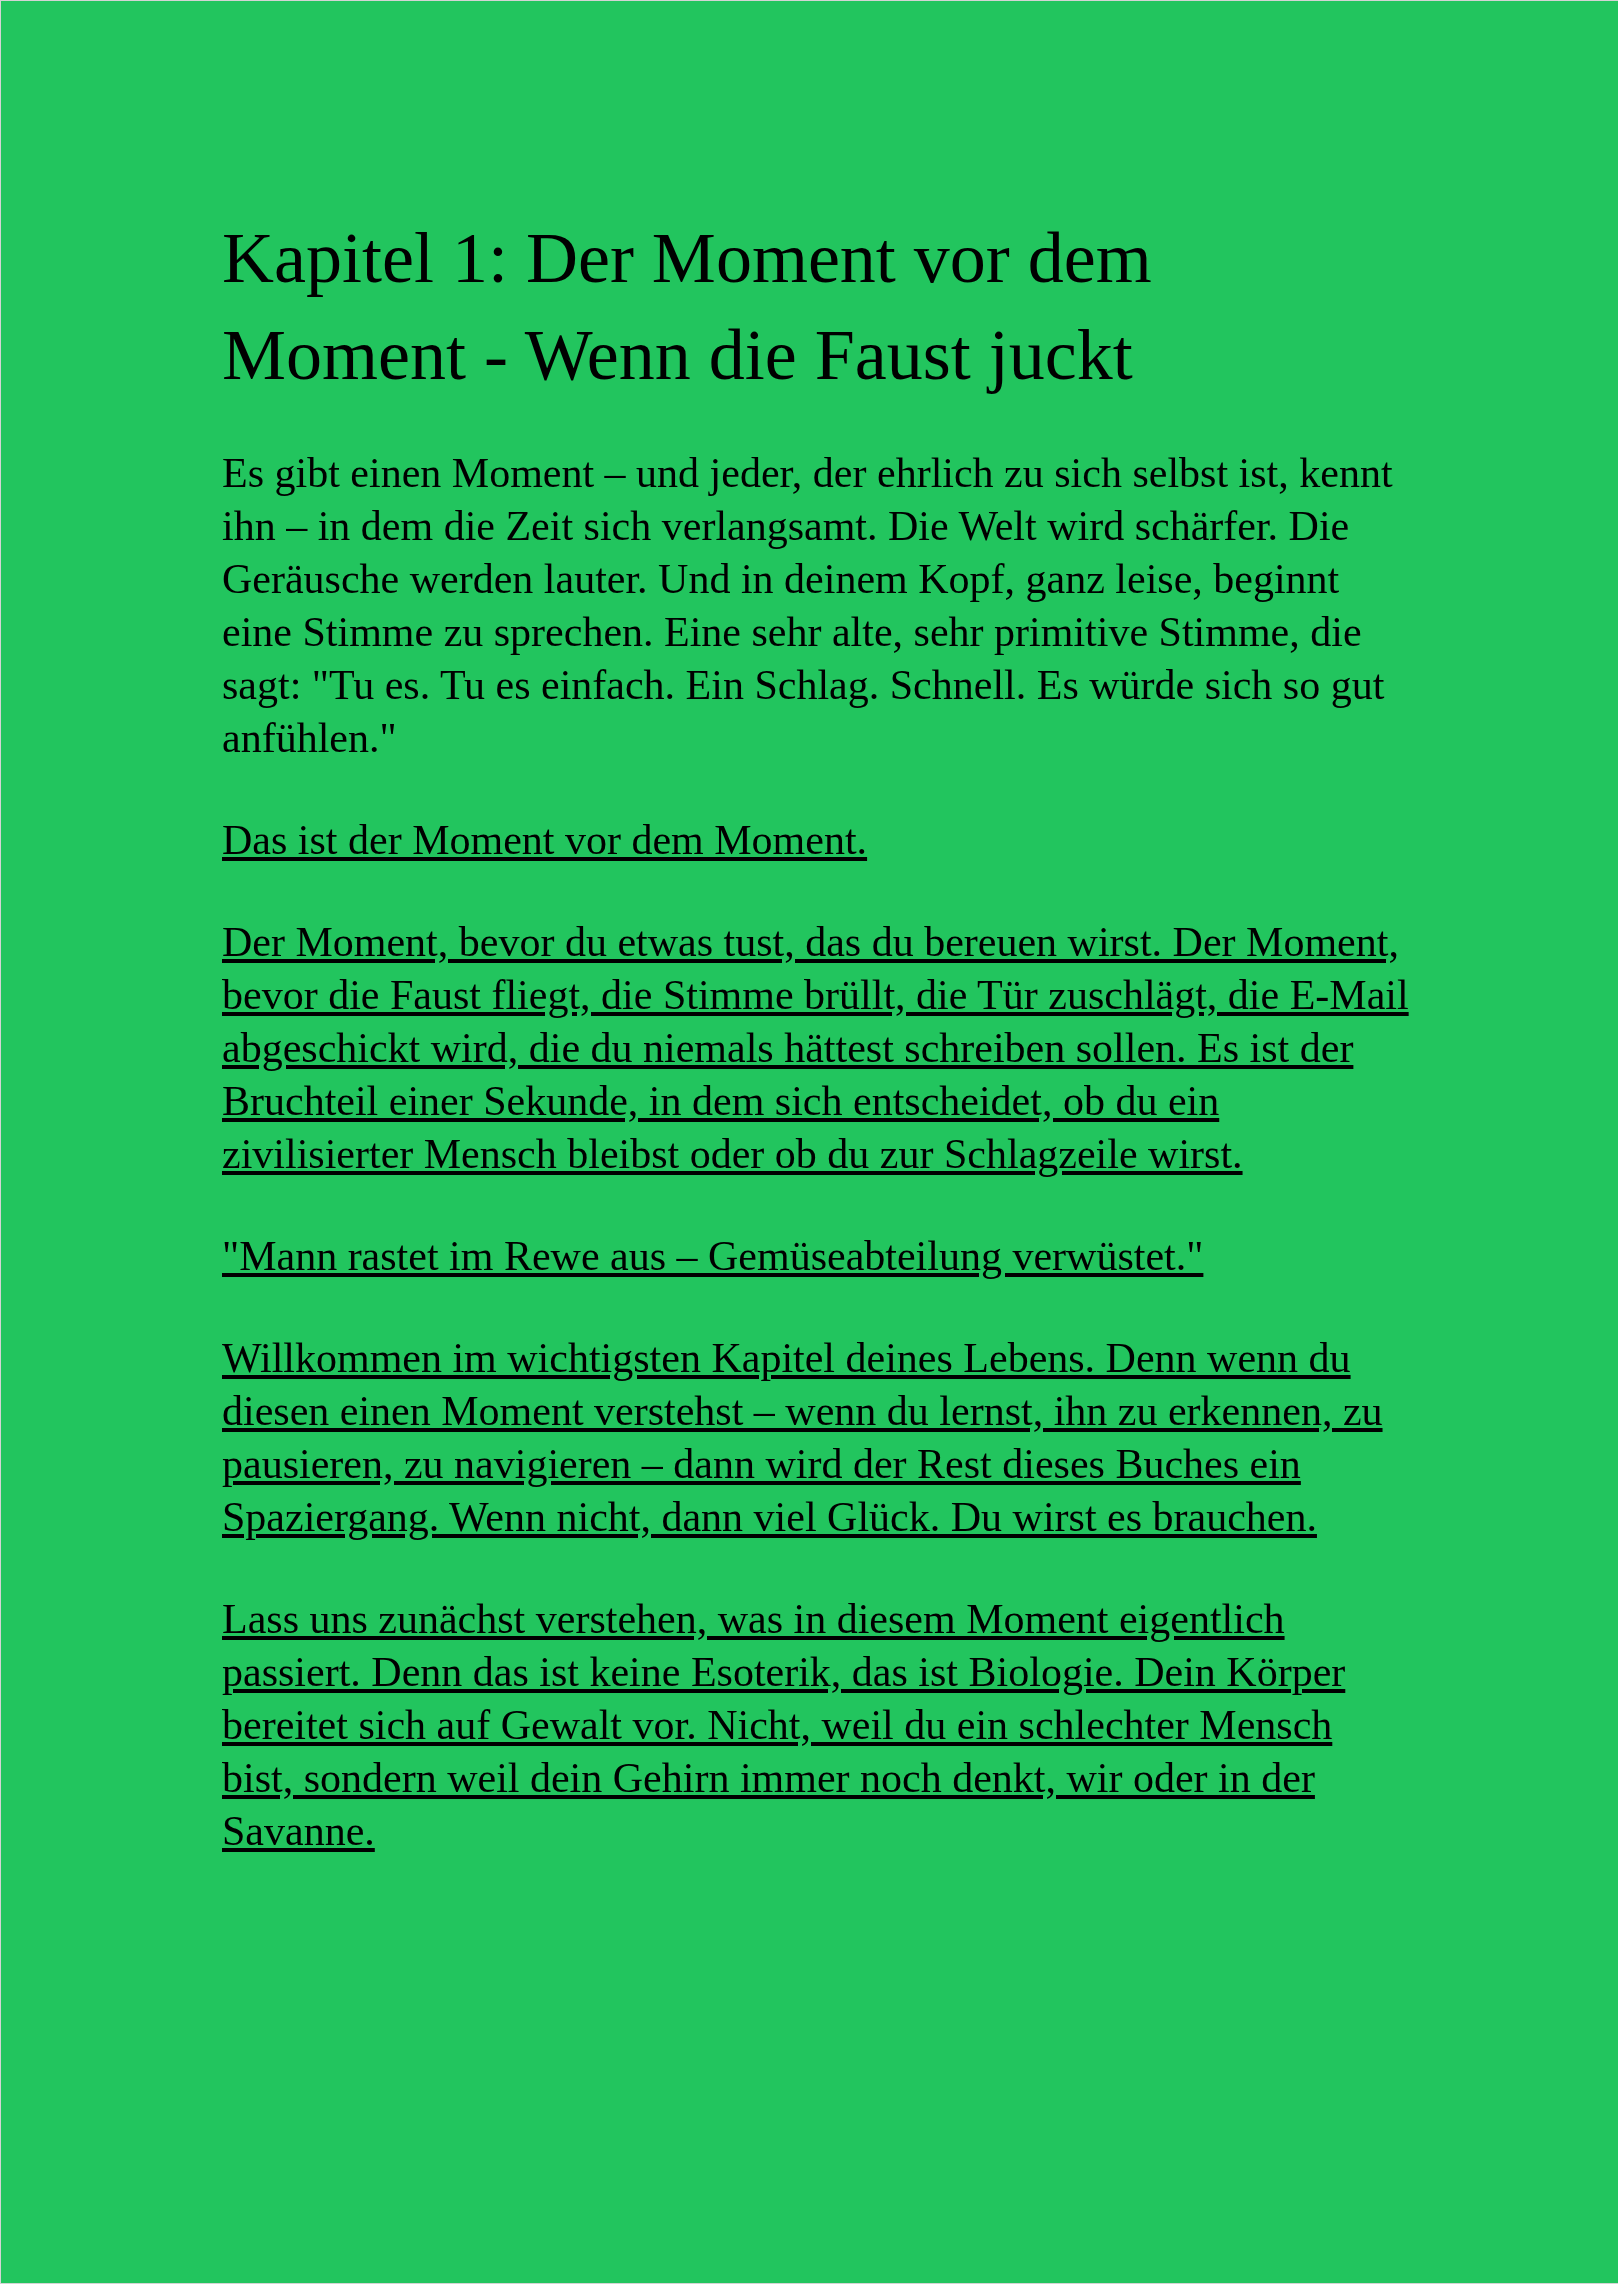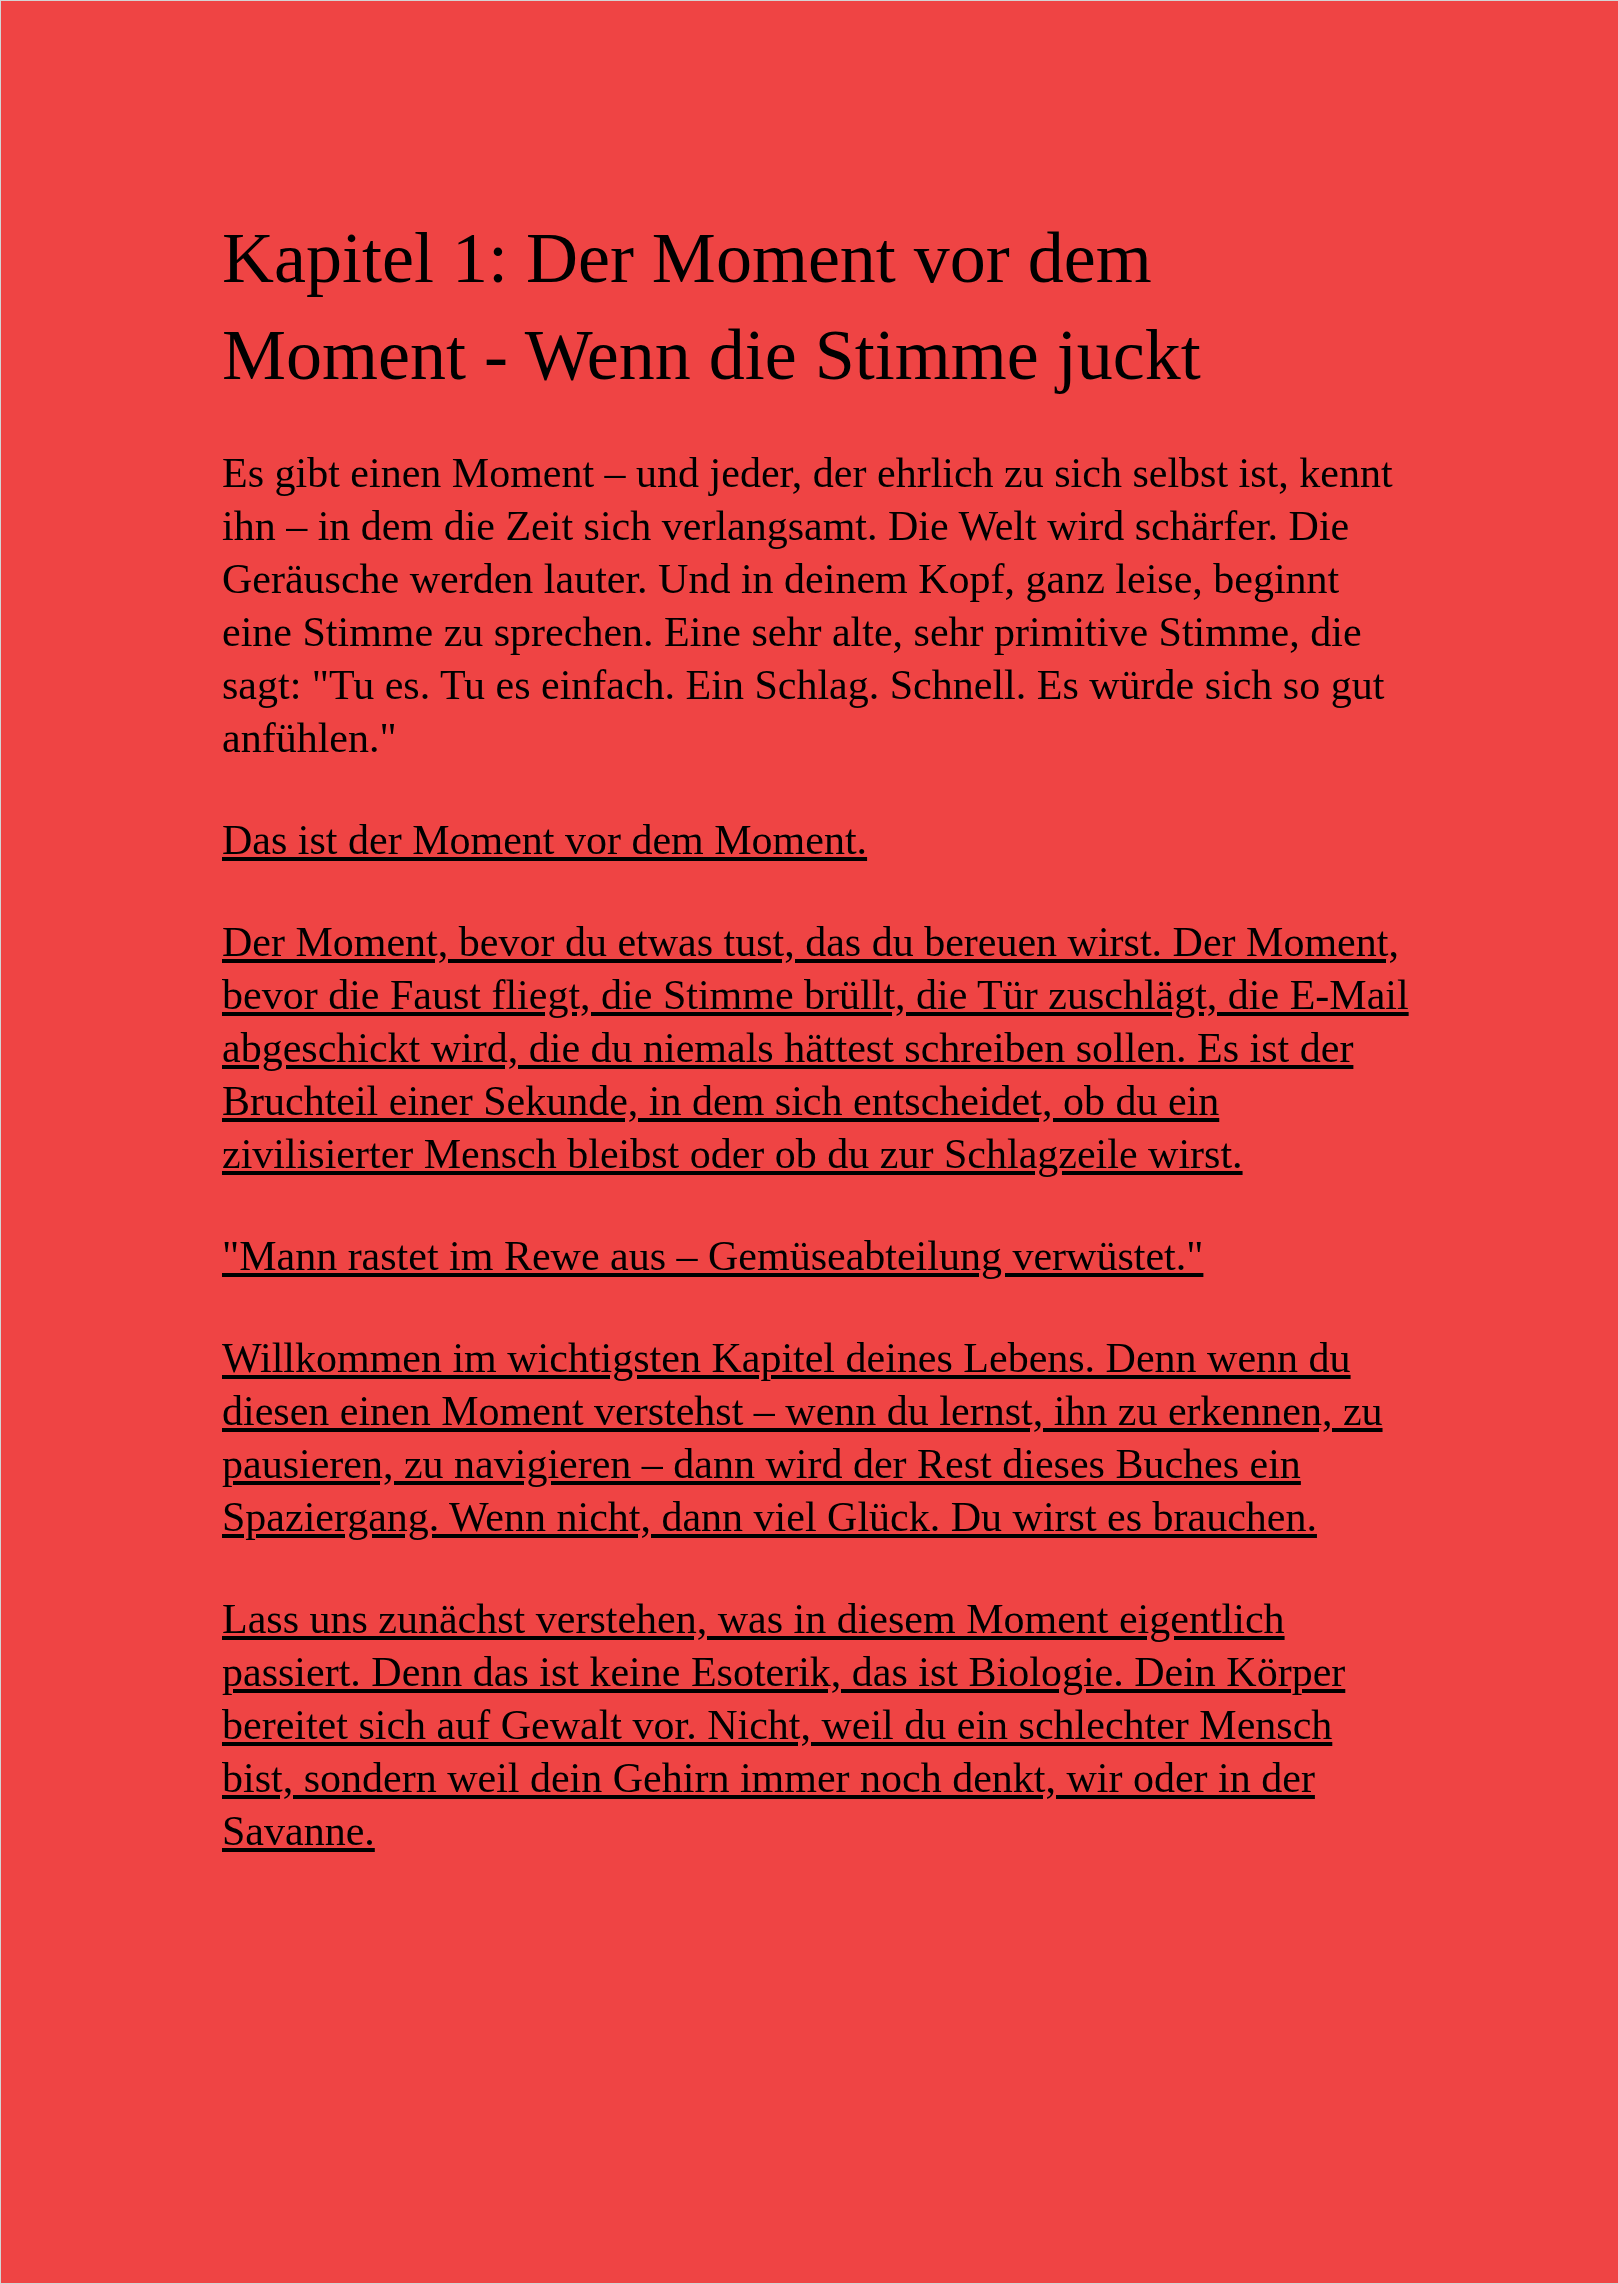--- a/index.html
+++ b/index.html
@@ -5,21 +5,21 @@
   html, body {
     margin: 0;
     padding: 0;
     background: #ffffff;
   }
   .page {
     position: relative;
     width: 1619px;
     height: 2284px;
     box-sizing: border-box;
-    background: #ef4444;
+    background: #22c55e;
     border: 1.3px solid #d4d4d4;
     border-right-color: #b8b8b8;
     overflow: hidden;
   }
   .content {
     box-sizing: border-box;
     width: 1187px;
     margin-left: 221px;
     padding-top: 209px;
     font-family: "Liberation Serif", "DejaVu Serif", serif;
@@ -48,21 +48,21 @@
   }
 </style>
 </head>
 <body>
 
 <div class="page">
   <div class="content">
 
     <h1 class="chapter-title">
       <span class="title-line">Kapitel 1: Der Moment vor dem</span>
-      <span class="title-line">Moment - Wenn die Stimme juckt</span>
+      <span class="title-line">Moment - Wenn die Faust juckt</span>
     </h1>
 
     <p>Es gibt einen Moment – und jeder, der ehrlich zu sich selbst ist, kennt ihn – in dem die Zeit sich verlangsamt. Die Welt wird schärfer. Die Geräusche werden lauter. Und in deinem Kopf, ganz leise, beginnt eine Stimme zu sprechen. Eine sehr alte, sehr primitive Stimme, die sagt: "Tu es. Tu es einfach. Ein Schlag. Schnell. Es würde sich so gut anfühlen."</p>
 
     <p>Das ist der Moment vor dem Moment.</p>
 
     <p>Der Moment, bevor du etwas tust, das du bereuen wirst. Der Moment, bevor die Faust fliegt, die Stimme brüllt, die Tür zuschlägt, die E-Mail abgeschickt wird, die du niemals hättest schreiben sollen. Es ist der Bruchteil einer Sekunde, in dem sich entscheidet, ob du ein zivilisierter Mensch bleibst oder ob du zur Schlagzeile wirst.</p>
 
     <p>"Mann rastet im Rewe aus – Gemüseabteilung verwüstet."</p>
 

